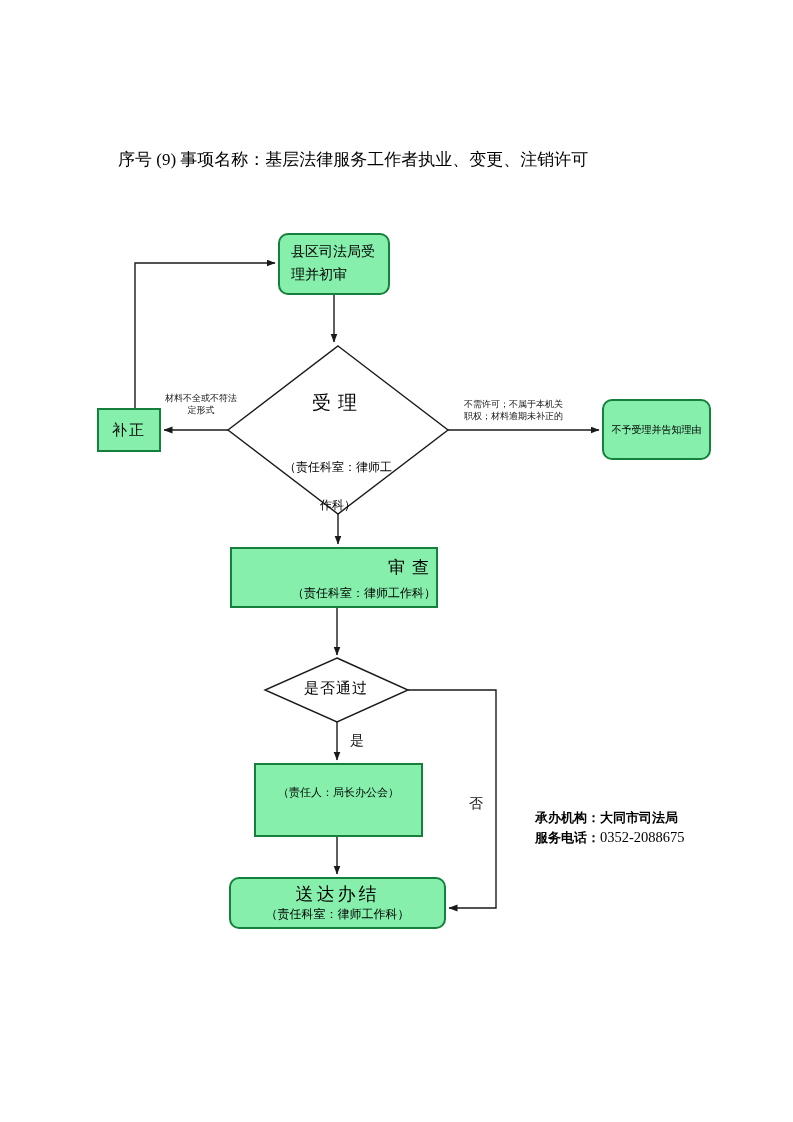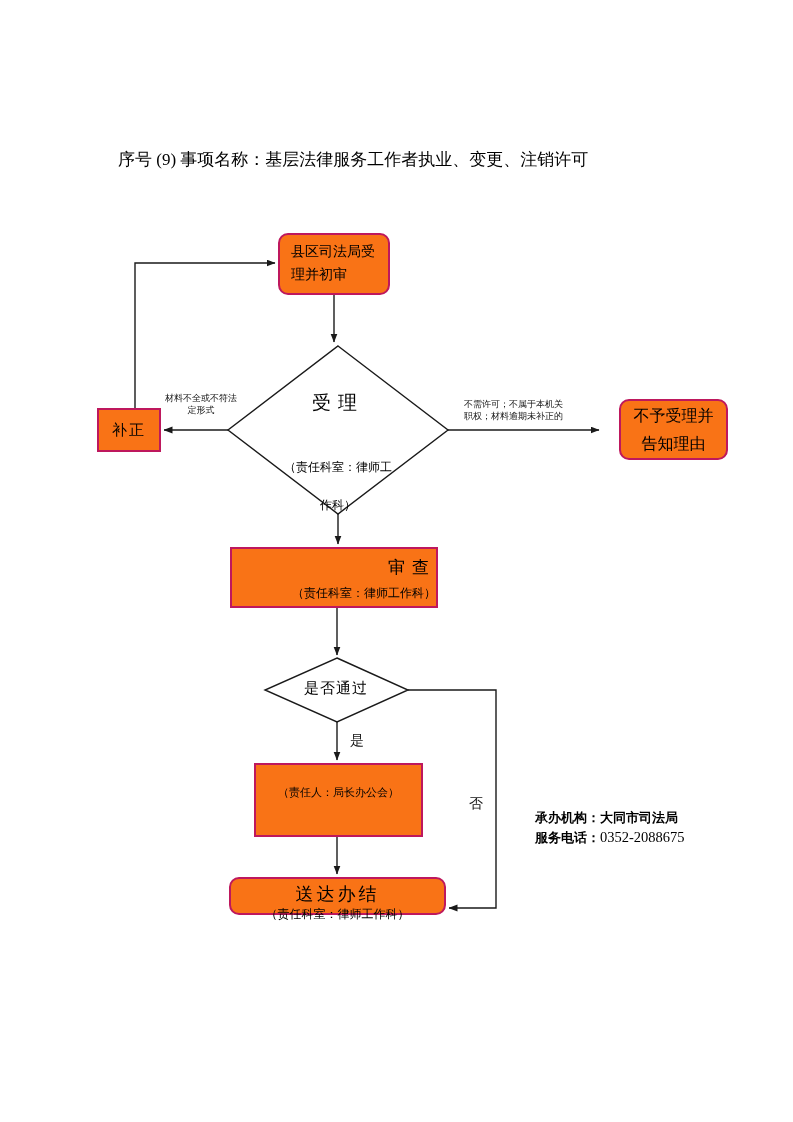--- a/index.html
+++ b/index.html
@@ -9,37 +9,37 @@
   .title{position:absolute;left:0;top:97px;width:793px;text-align:center;
          font-family:"Liberation Serif","DejaVu Serif",serif;font-weight:bold;
          font-size:31px;letter-spacing:1px;}
   .subtitle{position:absolute;left:118px;top:148px;width:600px;
          font-family:"Liberation Serif","DejaVu Serif",serif;font-size:17px;}
 
   svg.wires{position:absolute;left:0;top:0;width:793px;height:1122px;}
   svg.wires line, svg.wires polyline{stroke:#1a1a1a;stroke-width:1.4;fill:none;}
   svg.wires polygon.diamond{stroke:#1a1a1a;stroke-width:1.4;fill:#ffffff;}
 
-  .node{position:absolute;border:2px solid #be185d;background:#f97316;box-sizing:border-box;}
+  .node{position:absolute;border:2px solid #15803d;background:#86efac;box-sizing:border-box;}
   .rounded{border-radius:10px;}
 
   .node-top{left:278px;top:233px;width:112px;height:62px;
             font-size:14px;line-height:1.65;padding:5px 6px 0 11px;text-align:left;}
   .node-supplement{left:97px;top:408px;width:64px;height:44px;
             display:flex;align-items:center;justify-content:center;font-size:15px;letter-spacing:2px;}
-  .node-reject{left:619px;top:399px;width:109px;height:61px;
+  .node-reject{left:602px;top:399px;width:109px;height:61px;
             display:flex;align-items:center;justify-content:center;text-align:center;
-            font-size:16px;line-height:1.7;padding:4px 7px;}
+            font-size:10px;line-height:1.7;padding:4px 7px;}
   .node-review{left:230px;top:547px;width:208px;height:61px;text-align:right;}
   .node-review .main{margin-top:7px;font-size:17px;letter-spacing:7px;}
   .node-review .sub{margin-top:6px;font-size:12px;}
   .node-decision{left:254px;top:763px;width:169px;height:74px;text-align:center;}
   .node-decision .main{margin-top:9px;font-size:17px;letter-spacing:5px;}
   .node-decision .sub{margin-top:20px;font-size:11px;}
-  .node-delivery{left:229px;top:877px;width:217px;height:38px;text-align:center;}
+  .node-delivery{left:229px;top:877px;width:217px;height:52px;text-align:center;}
   .node-delivery .main{margin-top:3px;font-size:18px;letter-spacing:3px;}
   .node-delivery .sub{margin-top:0px;font-size:12px;}
 
   .diamond-label-accept{position:absolute;left:258px;top:390px;width:160px;text-align:center;
             font-size:19px;letter-spacing:7px;}
   .diamond-sublabel-accept{position:absolute;left:283px;top:448px;width:110px;text-align:center;
             font-size:12px;line-height:38px;}
   .diamond-label-passcheck{position:absolute;left:276px;top:679px;width:120px;text-align:center;
             font-size:15px;letter-spacing:1px;}
 

